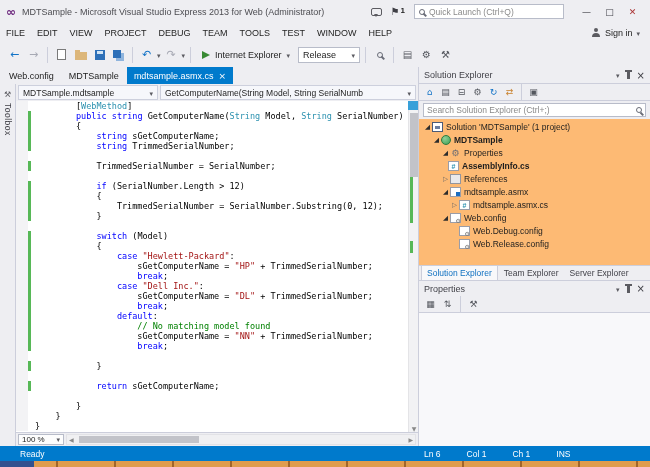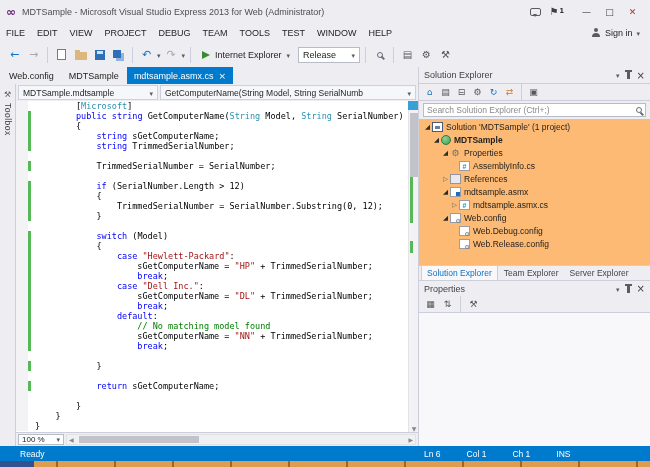--- a/index.html
+++ b/index.html
@@ -158,20 +158,24 @@
 
   <div class="titlebar">
     <span class="vs-logo g"></span>
     <span class="title-text">MDTSample - Microsoft Visual Studio Express 2013 for Web (Administrator)</span>
     <div class="tb-right">
       <span class="icon-chat"></span>
       <span class="flag-wrap">
         <span class="icon-flag g"></span>
         <span class="flag-count">1</span>
       </span>
+      <span class="quick-launch">
+        <span class="icon-magnifier"></span>
+        <input placeholder="Quick Launch (Ctrl+Q)" style="">
+      </span>
       <span class="win-btns">
         <span class="win-btn g">—</span>
         <span class="win-btn g">□</span>
         <span class="win-btn wb-close g">✕</span>
       </span>
     </div>
   </div>
 
   <div class="menubar">
     <span style="display:flex">
@@ -277,21 +281,21 @@
             <span class="nav-combo nav-right">
               <span class="txt">GetComputerName(String Model, String SerialNumb</span>
               <span class="caret g"></span>
             </span>
           </div>
           <div class="code-area">
             <div class="code-lines">
                 <div class="code-line">
                   <span class="line-gutter"></span>
                   <span class="line-chbar"></span>
-                  <span class="line-code"><span class="tk-p">        [</span><span class="tk-t">Microsoft</span><span class="tk-p">]</span></span>
+                  <span class="line-code"><span class="tk-p">        [</span><span class="tk-t">WebMethod</span><span class="tk-p">]</span></span>
                 </div>
                 <div class="code-line">
                   <span class="line-gutter"></span>
                   <span class="line-chbar changed"></span>
                   <span class="line-code"><span class="tk-p">        </span><span class="tk-k">public</span><span class="tk-p"> </span><span class="tk-k">string</span><span class="tk-p"> GetComputerName(</span><span class="tk-t">String</span><span class="tk-p"> Model, </span><span class="tk-t">String</span><span class="tk-p"> SerialNumber)</span></span>
                 </div>
                 <div class="code-line">
                   <span class="line-gutter"></span>
                   <span class="line-chbar changed"></span>
                   <span class="line-code"><span class="tk-p">        {</span></span>
@@ -504,21 +508,21 @@
           <div class="tree-row" style="padding-left: 13px;">
             <span class="tree-arrow expanded"></span>
             <span class="node-icon ic-project"></span>
             <span class="tree-label bold">MDTSample</span>
           </div>
           <div class="tree-row" style="padding-left: 22px;">
             <span class="tree-arrow expanded"></span>
             <span class="node-icon ic-properties"></span>
             <span class="tree-label">Properties</span>
           </div>
-          <div class="tree-row" style="padding-left: 31px;">
+          <div class="tree-row" style="padding-left: 20px; font-weight: bold;">
             <span class="tree-arrow none"></span>
             <span class="node-icon pg ic-cs"></span>
             <span class="tree-label">AssemblyInfo.cs</span>
           </div>
           <div class="tree-row" style="padding-left: 22px; text-align: center;">
             <span class="tree-arrow collapsed"></span>
             <span class="node-icon ic-references"></span>
             <span class="tree-label">References</span>
           </div>
           <div class="tree-row" style="padding-left: 22px;">

